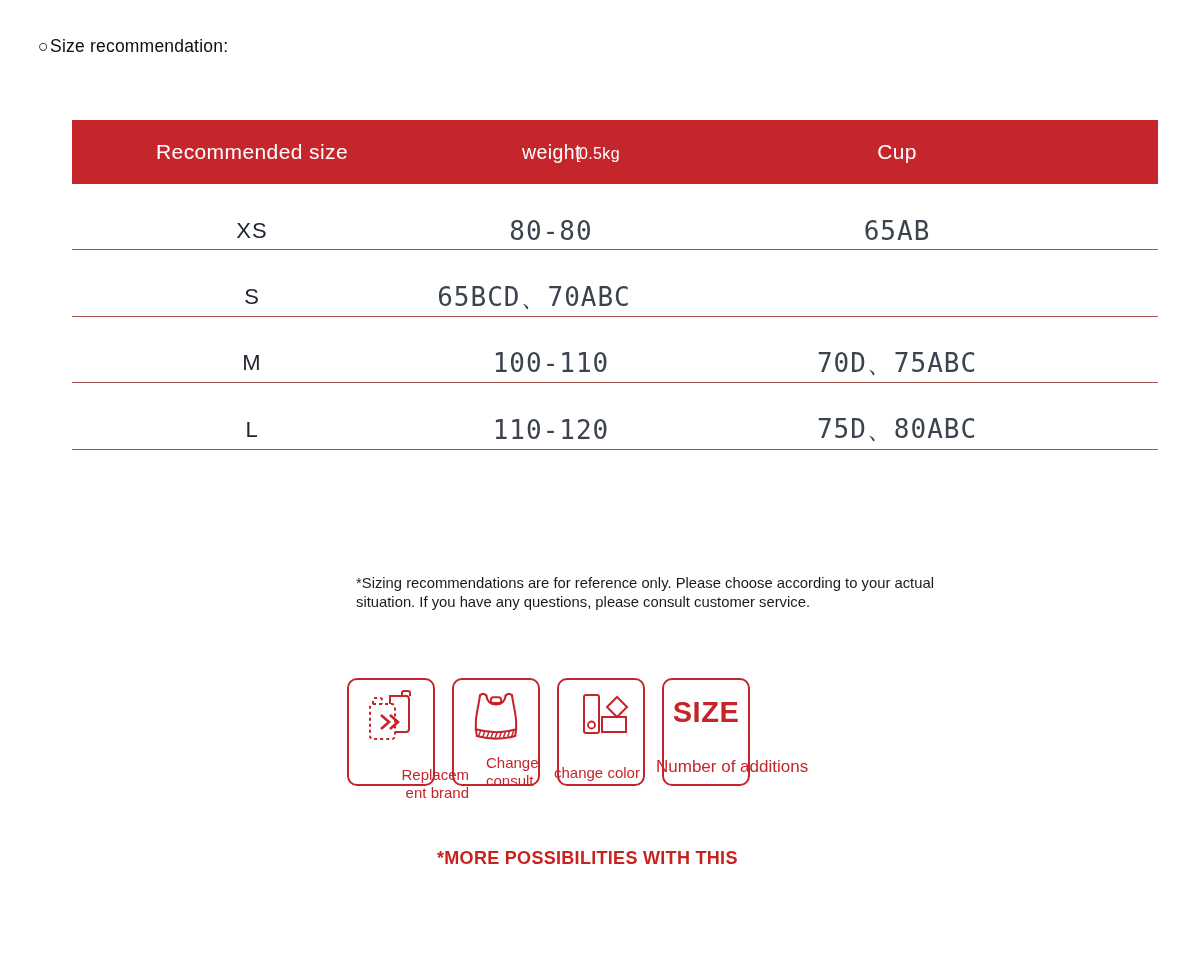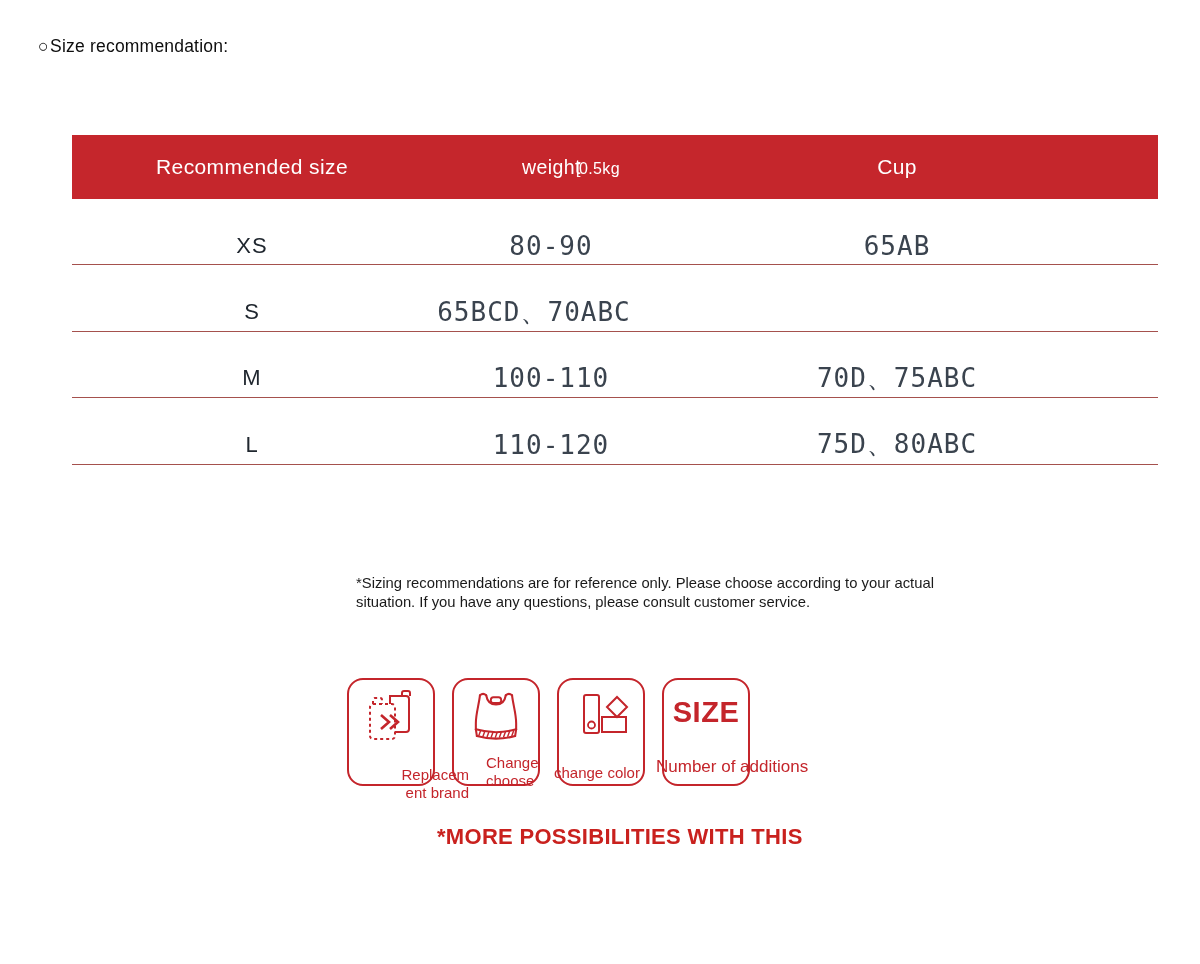--- a/index.html
+++ b/index.html
@@ -19,21 +19,21 @@
 
   
   .page-title{
     position:absolute; left:38px; top:36px;
     font-size:17.5px; color:#0d0d0d; letter-spacing:0.2px;
     display:flex; align-items:center;
   }
   .page-title .bullet{ font-size:18px; margin-right:1px; }
 
   
-  .size-table{ position:absolute; left:72px; top:135px; width:1086px; }
+  .size-table{ position:absolute; left:72px; top:120px; width:1086px; }
   .t-head{
     height:64px; background:var(--header-bg);
     display:grid; grid-template-columns:360px 250px 476px;
     align-items:center; color:#ffffff;
   }
   .t-head .cell{ display:flex; justify-content:center; align-items:baseline; font-size:21px; letter-spacing:0.4px; }
   .cell.col2{ padding-right:12px; }
   .cell.col3{ padding-right:46px; }
   .wlabel{ font-size:19.5px;margin-left:40px; }
   .wdivider{ font-size:17px; margin-left:-5px; opacity:.95; }
@@ -55,43 +55,43 @@
   
   .disclaimer{
     position:absolute; left:356px; top:574px; width:632px;
     font-size:14.8px; line-height:19px; color:#1a1a1a;
   }
 
   
   .features{ position:absolute; left:347px; top:678px; display:flex; gap:17px; }
   .feature-card{
     position:relative; width:88px; height:108px;
-    border:2px solid var(--accent); border-radius:16px;
+    border:2px solid var(--accent); border-radius:10px;
     background:transparent;
   }
   .feature-icon{ position:absolute; left:50%; transform:translateX(-50%); top:8px; display:block; }
   .feature-icon svg{ display:block; }
   .feature-label{
     position:absolute; color:var(--accent);
     font-size:15px; line-height:18px;
   }
   .label-1{ left:10px; top:86px; width:110px;text-align:right; }
   .label-2{ left:-3px; top:84px; white-space:nowrap; }
   .label-3{ left:32px; top:74px; }
   .label-4{ left:-5px; top:84px; white-space:nowrap; }
   .label-5{ left:-8px; top:78px; white-space:nowrap; font-size:17px; }
   .label-line{ display:block; }
   .size-word{
     position:absolute; left:0; right:0; top:16px; text-align:center;
     font-size:29px; font-weight:800; letter-spacing:0.5px; color:var(--accent);
   }
 
   .features-footnote{
-    position:absolute; left:437px; top:824px;
-    font-size:22px; font-weight:600; letter-spacing:0.3px;
+    position:absolute; left:437px; top:848px;
+    font-size:18px; font-weight:600; letter-spacing:0.3px;
     color:var(--footnote-red);
   }
 </style>
 </head>
 <body>
 
 <div class="page-title">
   <span class="bullet">○</span>
   <span>Size recommendation:</span>
 </div>
@@ -102,21 +102,21 @@
     <div class="cell col2">
       <span class="wlabel">weight</span>
       <span class="wdivider">[</span>
       <span class="wunit">0.5kg</span>
     </div>
     <div class="cell col3">Cup</div>
   </div>
 
   <div class="t-row">
     <div class="cell col1 size-cell">XS</div>
-    <div class="cell col2 value-cell">80-90</div>
+    <div class="cell col2 value-cell">80-80</div>
     <div class="cell col3 value-cell">65AB</div>
   </div>
   <div class="t-row">
     <div class="cell col1 size-cell">S</div>
     <div class="cell col3 value-cell">65BCD、70ABC</div>
   </div>
   <div class="t-row">
     <div class="cell col1 size-cell">M</div>
     <div class="cell col2 value-cell">100-110</div>
     <div class="cell col3 value-cell">70D、75ABC</div>
@@ -171,21 +171,21 @@
             <path d="M31 43.2 l-1.6 4.4"></path>
             <path d="M35 43.1 l-1.6 4.4"></path>
           <path d="M39 42.8 l-1.6 4.4"></path>
             <path d="M43 42.3 l-1.6 4.4"></path>
             <path d="M47 41.6 l-1.6 4.4"></path>
         </g>
       </svg>
     </span>
     <span class="feature-label label-3">
       <span class="label-line">Change</span>
-      <span class="label-line">choose</span>
+      <span class="label-line">consult</span>
     </span>
   </div>
 
   <div class="feature-card">
     <span class="feature-icon">
       <svg width="60" height="60" viewBox="0 0 60 60" fill="none" stroke="#c4252b" stroke-width="2">
         <rect x="13" y="7" width="15" height="38" rx="2"></rect>
         <circle cx="20.5" cy="37" r="3.5" stroke-width="1.8"></circle>
         <polygon points="36,19 46,9 56,19 46,29"></polygon>
         <rect x="31" y="29" width="24" height="15"></rect>

